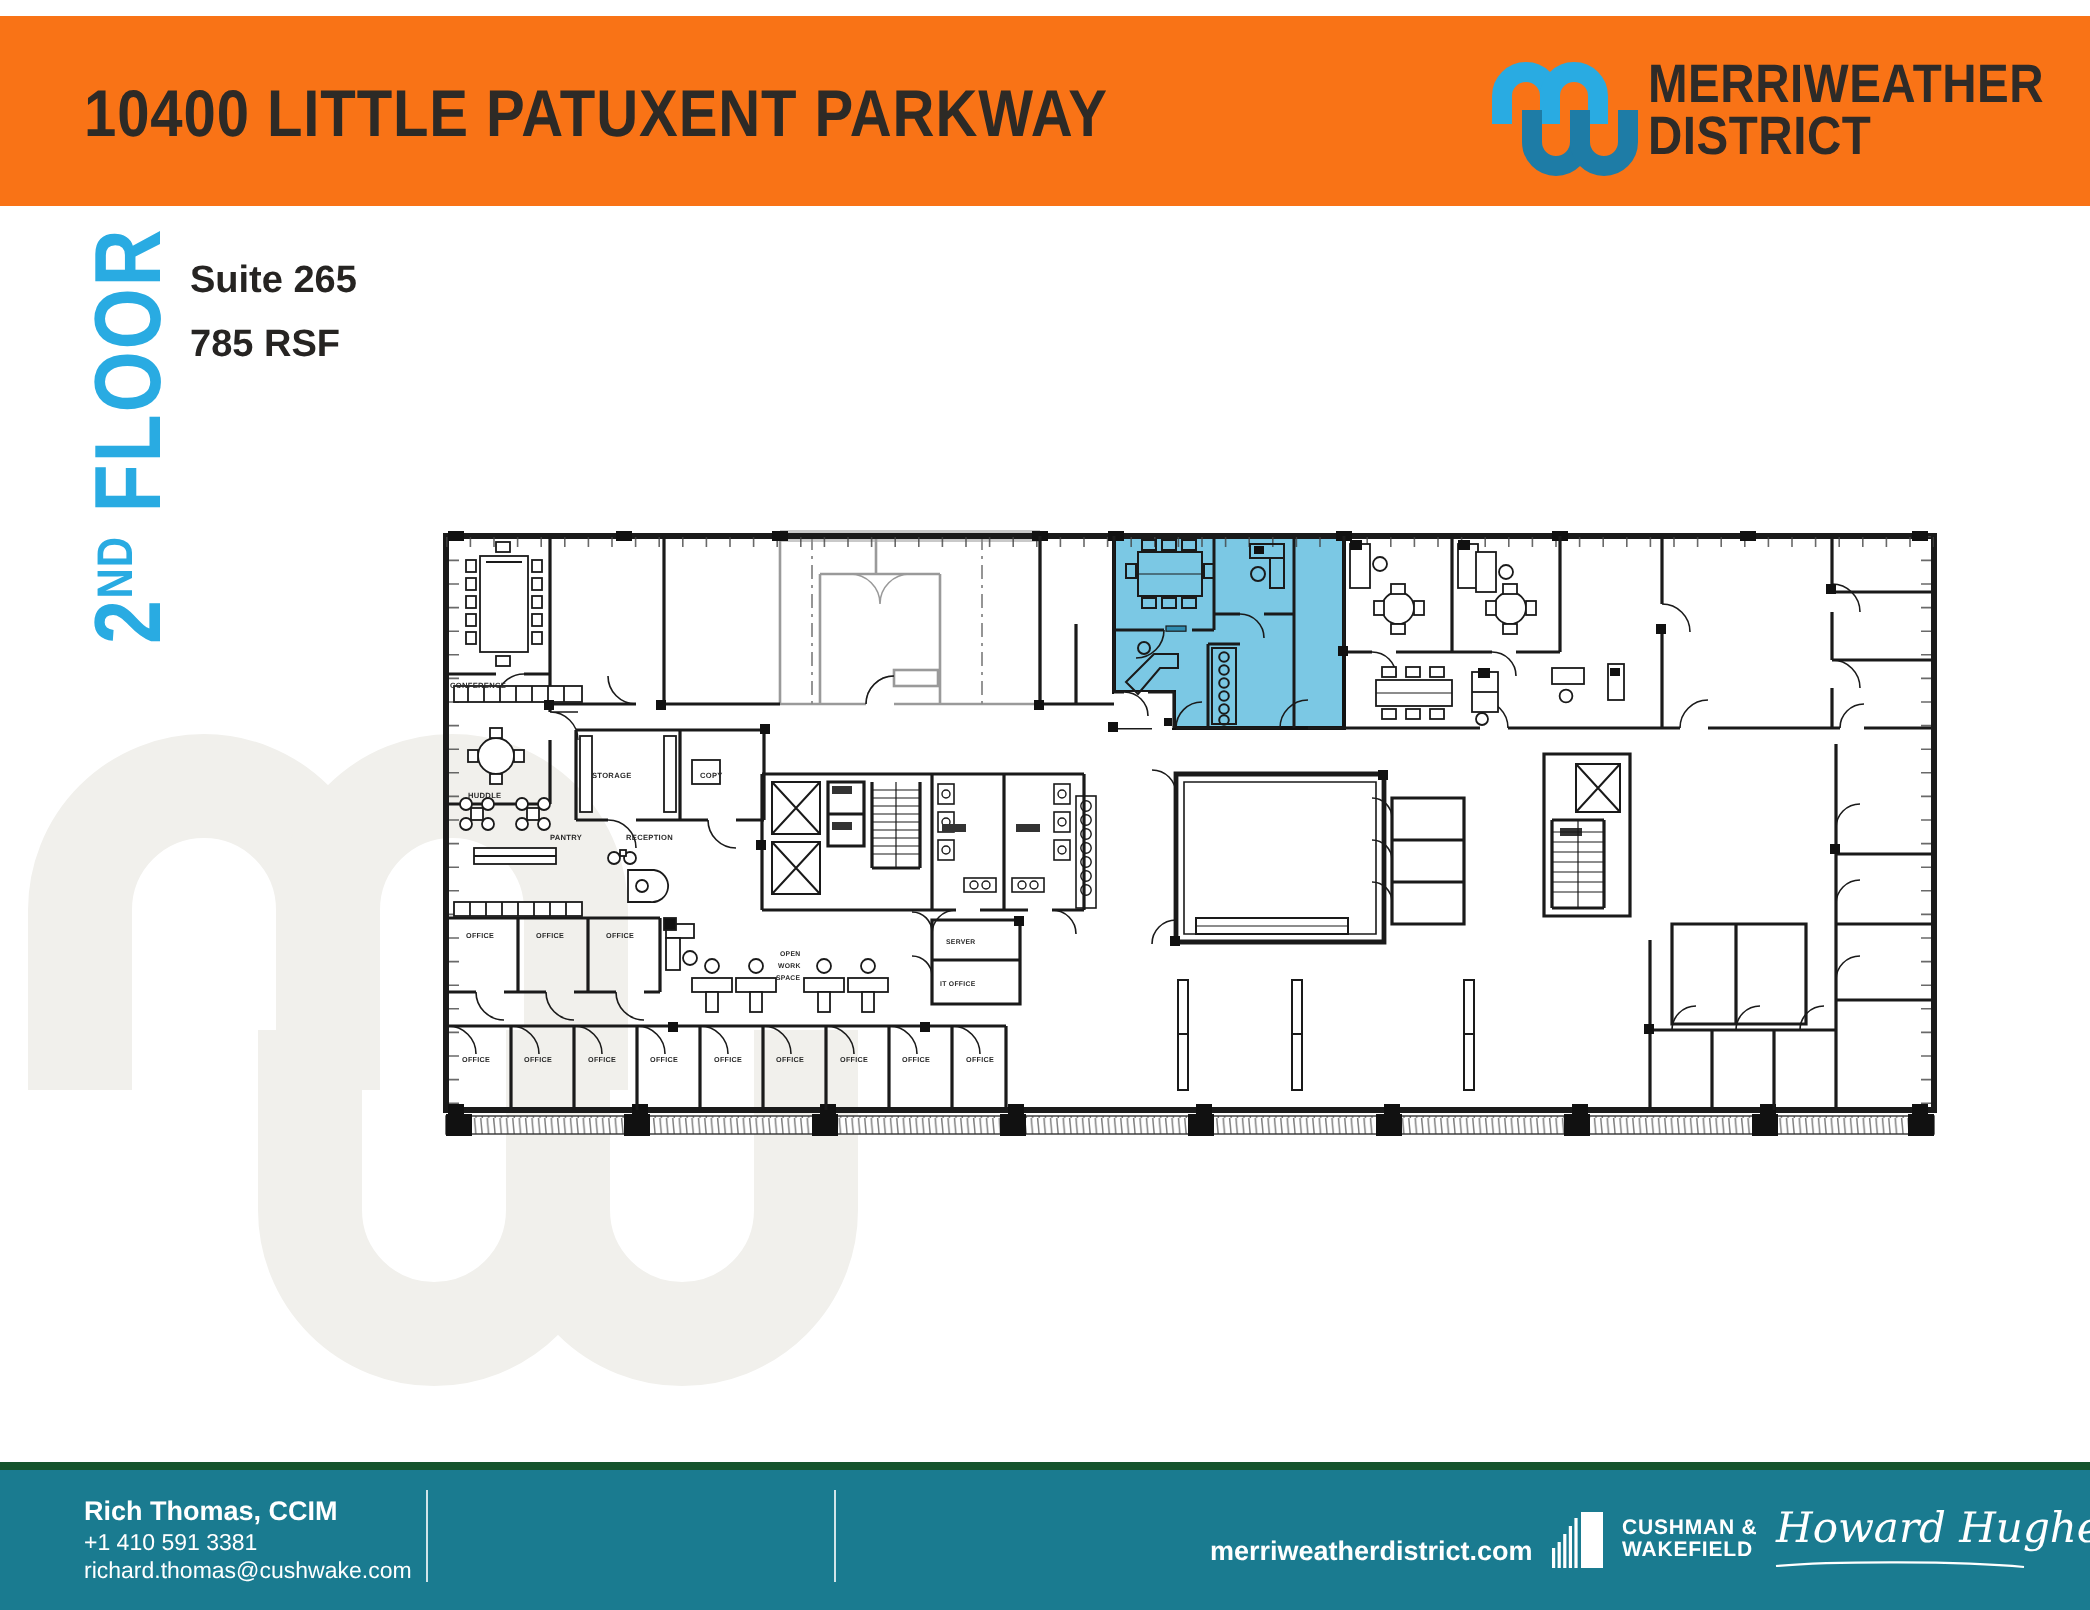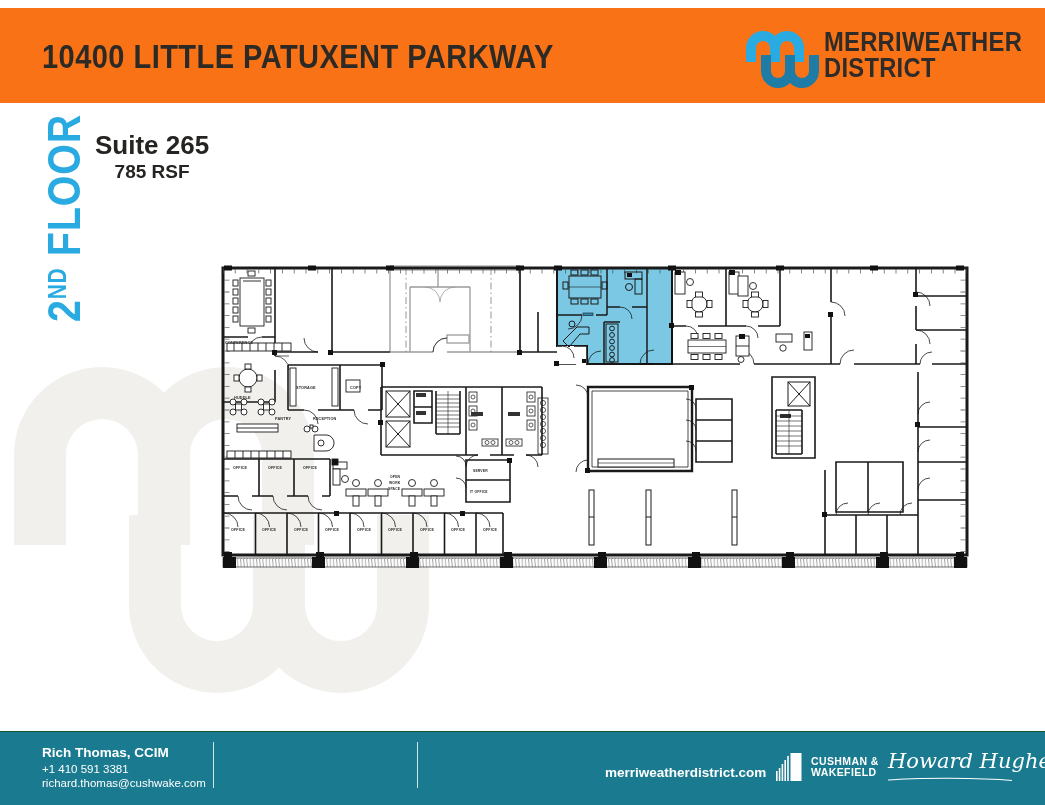--- a/index.html
+++ b/index.html
@@ -12,28 +12,28 @@
   .cond{display:inline-block;transform:scaleX(.88);transform-origin:0 50%;white-space:nowrap;}
   .logo-text{position:absolute;left:824px;top:21px;font-weight:700;color:#2e2b28;
              font-size:27px;line-height:26px;letter-spacing:.3px;}
   
   .floor-label{position:absolute;left:36px;top:322px;transform:rotate(-90deg);
                transform-origin:left top;white-space:nowrap;color:#29abe2;font-weight:700;}
   .floor-inner{display:inline-block;transform:scaleX(.84);transform-origin:0 50%;
                font-size:47px;letter-spacing:1px;}
   .floor-inner sup{font-size:25px;vertical-align:14px;letter-spacing:.5px;}
   .suite-info{position:absolute;left:95px;top:130px;color:#262422;}
-  .suite-line1{font-size:26px;font-weight:700;}
-  .suite-line2{font-size:19px;font-weight:700;text-align:center;}
+  .suite-line1{font-size:19px;font-weight:700;}
+  .suite-line2{font-size:19px;font-weight:700;margin-top:10px;}
   
   .plan-wrap{position:absolute;left:220px;top:262px;width:750px;height:312px;}
   .room-label{fill:#2a2a2a;font-family:"Liberation Sans",sans-serif;font-weight:600;letter-spacing:.15px;}
   
   .footer{position:absolute;left:0;top:731px;width:1045px;height:74px;background:#1a7b90;
-          border-top:1px solid #14532d;box-sizing:border-box;color:#ffffff;}
+          border-top:4px solid #14532d;box-sizing:border-box;color:#ffffff;}
   .contact{position:absolute;top:13px;}
   .contact .nm{font-size:13.5px;font-weight:700;margin-bottom:2px;}
   .contact .ph{font-size:11.5px;line-height:14px;}
   .contact .em{font-size:11.5px;line-height:14px;text-align:center;}
   .vdiv{position:absolute;top:10px;width:1px;height:46px;background:rgba(255,255,255,.8);}
   .site{position:absolute;left:605px;top:33px;font-size:13.5px;font-weight:700;}
   .cw{position:absolute;left:776px;top:19px;display:flex;align-items:center;}
   .cw-text{margin-left:7px;font-size:10.5px;font-weight:700;line-height:11px;letter-spacing:.4px;}
   .hh{position:absolute;left:888px;top:17px;font-family:"DejaVu Serif","Liberation Serif",serif;
       font-style:italic;font-size:21px;white-space:nowrap;}

